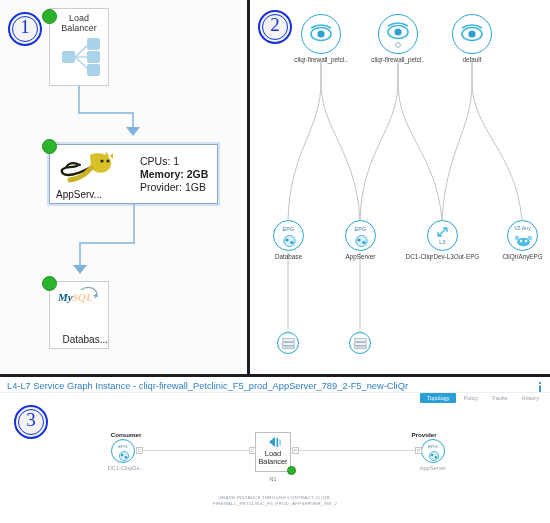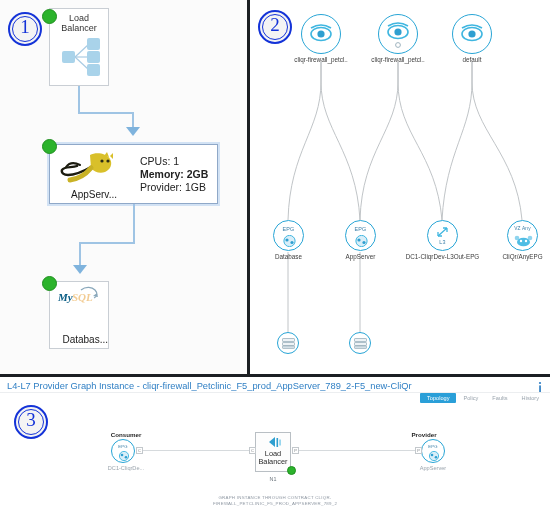--- a/index.html
+++ b/index.html
@@ -106,21 +106,21 @@
         <path d="M30 4 C36 1 46 2 50 8 C53 13 50 19 45 21 C40 23 34 21 31 17 Z" fill="#d9c02a"></path>
         <path d="M44 5 L47 1 L49 6 Z" fill="#d9c02a"></path>
         <path d="M50 5 L53 2 L53 8 Z" fill="#d9c02a"></path>
         <circle cx="42" cy="10" r="1.6" fill="#2b2b15"></circle>
         <circle cx="48" cy="10" r="1.6" fill="#2b2b15"></circle>
         <path d="M31 16 C24 20 16 24 8 24 C4 24 1 22 2 19 C4 15 12 17 17 15" fill="none" stroke="#1c1c10" stroke-width="2.4" stroke-linecap="round"></path>
         <path d="M31 17 C26 23 18 28 10 29" fill="none" stroke="#c9b226" stroke-width="5" stroke-linecap="round"></path>
         <path d="M20 14 C14 11 9 12 6 16" fill="none" stroke="#1c1c10" stroke-width="2" stroke-linecap="round"></path>
       </svg>
     </div>
-    <div class="bp-label" style="left:2px;width:76px;text-align:center;padding-left:4px;bottom:3px;">AppServ...</div>
+    <div class="bp-label" style="left:2px;width:76px;text-align:left;padding-left:4px;bottom:3px;">AppServ...</div>
     <div class="spec" style="left:90px;top:10px;">CPUs: 1</div>
     <div class="spec" style="left:90px;top:23px;font-weight:bold;">Memory: 2GB</div>
     <div class="spec" style="left:90px;top:36px;">Provider: 1GB</div>
   </div>
   <div class="greendot" style="left:42px;top:139px;"></div>
 
   <div class="bp-node" style="left:49px;top:281px;width:60px;height:68px;">
     <div class="mysql" style="left:7px;top:2px;width:46px;height:24px;">
       <svg width="46" height="24" viewBox="0 0 46 24">
         <path d="M24 6 C29 2 35 3 38 6 C41 9 40 13 37 14" fill="none" stroke="#8aa8bb" stroke-width="1.3"></path>
@@ -266,21 +266,21 @@
 <div class="step" style="left:258px;top:10px;">
   <div class="inner"></div>
   <span>2</span>
 </div>
 
 <div id="vdiv"></div>
 <div id="hdiv"></div>
 
 <div id="panel3">
 
-  <div id="p3title">L4-L7 Provider Graph Instance - cliqr-firewall_Petclinic_F5_prod_AppServer_789_2-F5_new-CliQr</div>
+  <div id="p3title">L4-L7 Service Graph Instance - cliqr-firewall_Petclinic_F5_prod_AppServer_789_2-F5_new-CliQr</div>
   <div id="p3info" style="font-size:0;">
     <svg width="6" height="12" viewBox="0 0 6 12">
       <circle cx="3" cy="2" r="1.1" fill="#2f7fc4"></circle>
       <rect x="2.2" y="4.4" width="1.7" height="7" fill="#2f7fc4"></rect>
     </svg>
   </div>
   <div id="p3rule"></div>
 
   <div id="p3tabs">
     <div class="p3tab active">Topology</div>

